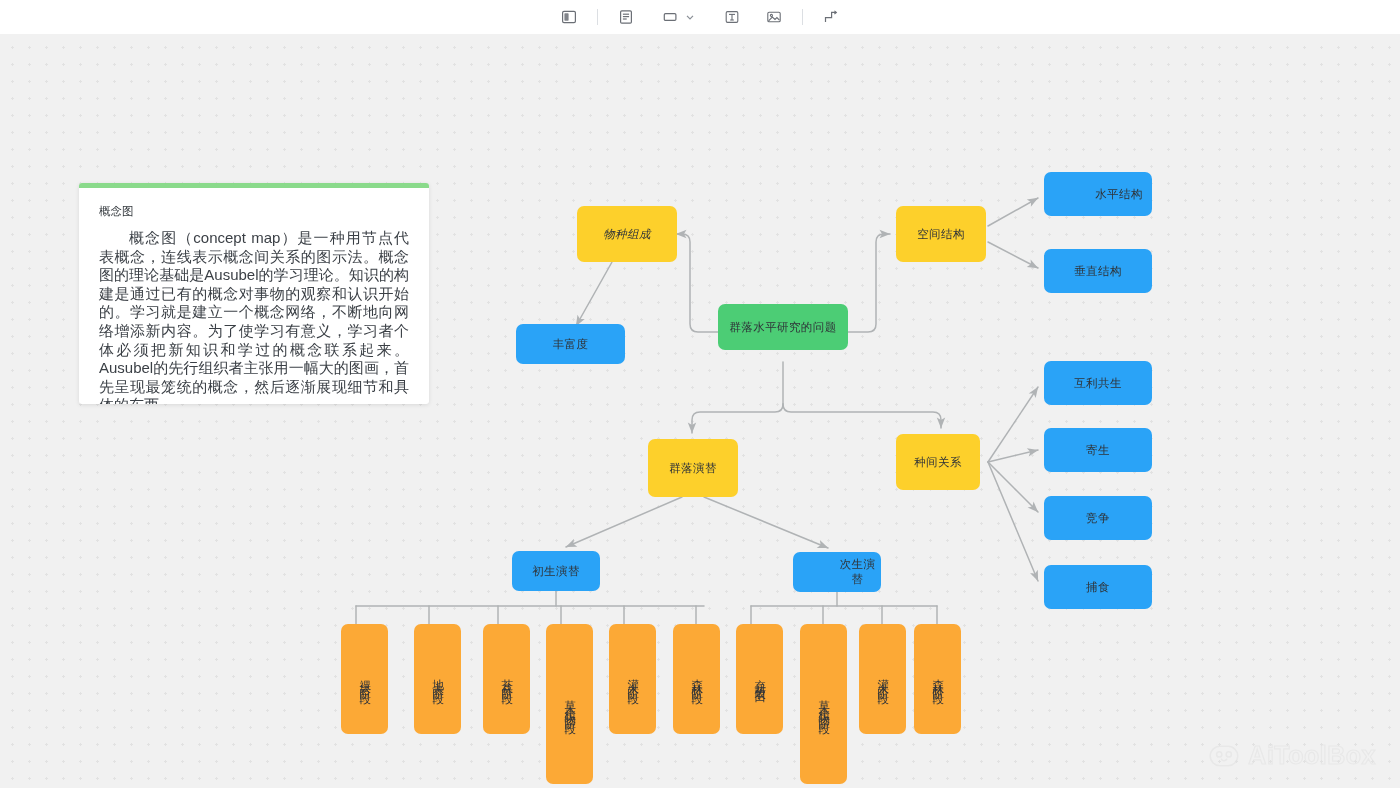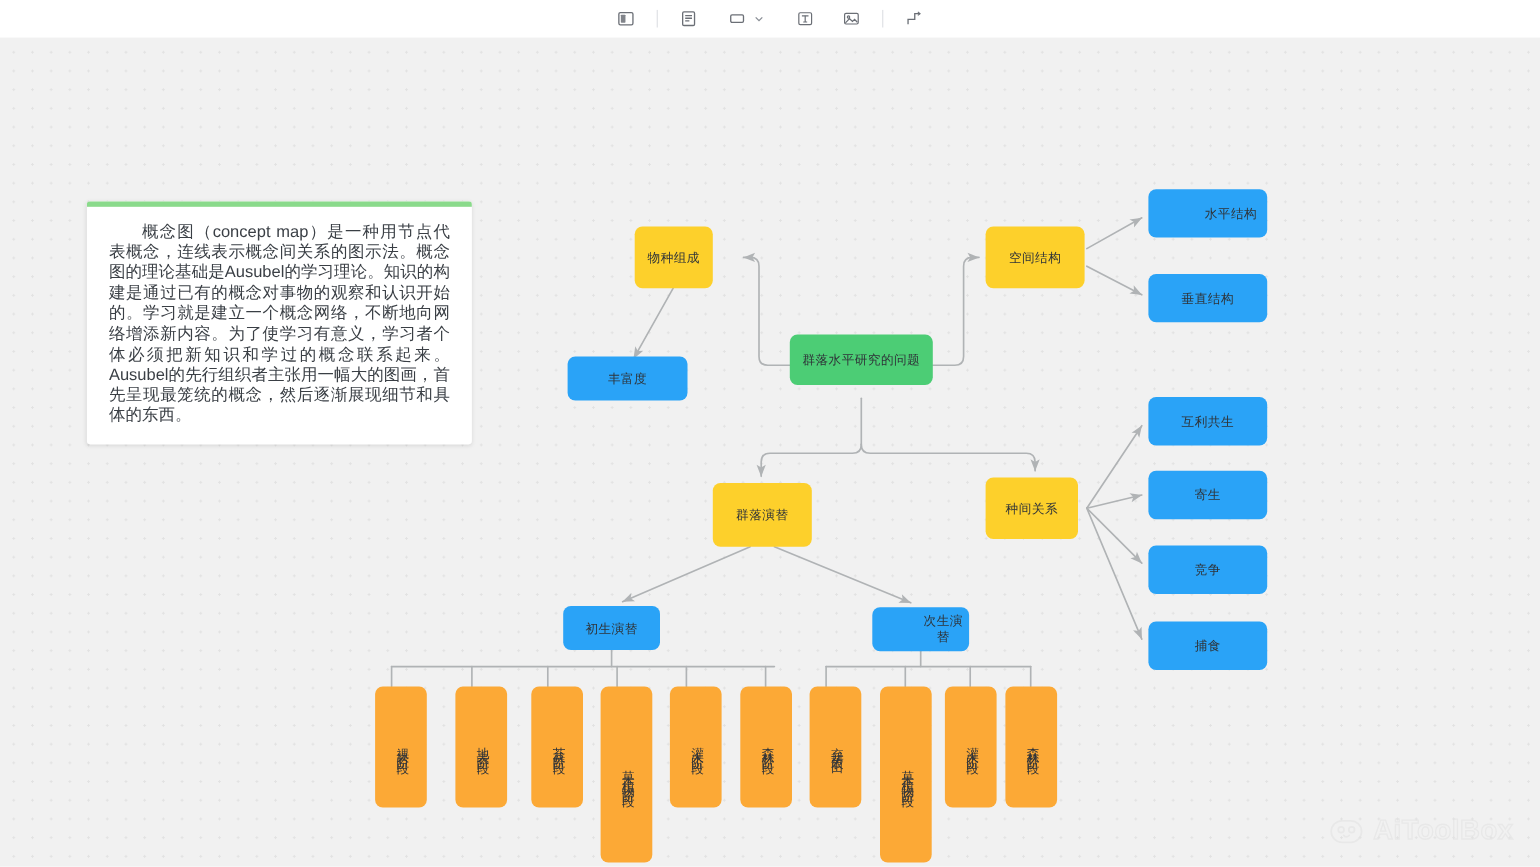--- a/index.html
+++ b/index.html
@@ -254,27 +254,28 @@
         <path d="M823,572 L823,590"></path>
         <path d="M882,572 L882,590"></path>
         <path d="M937,572 L937,590"></path>
 
       </g>
     </svg>
 
     <div class="note-card">
       <div class="note-accent"></div>
       <div class="note-body">
+        <div class="note-title">概念图</div>
         <div class="note-text">概念图（concept map）是一种用节点代表概念，连线表示概念间关系的图示法。概念图的理论基础是Ausubel的学习理论。知识的构建是通过已有的概念对事物的观察和认识开始的。学习就是建立一个概念网络，不断地向网络增添新内容。为了使学习有意义，学习者个体必须把新知识和学过的概念联系起来。Ausubel的先行组织者主张用一幅大的图画，首先呈现最笼统的概念，然后逐渐展现细节和具体的东西。</div>
       </div>
     </div>
 
     <div id="node-layer">
         <div class="node green" style="left: 718px; top: 270px; width: 130px; height: 46px;">群落水平研究的问题</div>
-        <div class="node yellow" style="left: 577px; top: 172px; width: 71px; height: 56px;">物种组成</div>
+        <div class="node yellow" style="left: 577px; top: 172px; width: 100px; height: 56px; font-style: italic;">物种组成</div>
         <div class="node blue" style="left: 516px; top: 290px; width: 109px; height: 40px;">丰富度</div>
         <div class="node yellow" style="left: 896px; top: 172px; width: 90px; height: 56px;">空间结构</div>
         <div class="node blue" style="left: 1044px; top: 138px; width: 108px; height: 44px; padding-left: 42px;">水平结构</div>
         <div class="node blue" style="left: 1044px; top: 215px; width: 108px; height: 44px;">垂直结构</div>
         <div class="node yellow" style="left: 896px; top: 400px; width: 84px; height: 56px;">种间关系</div>
         <div class="node blue" style="left: 1044px; top: 327px; width: 108px; height: 44px;">互利共生</div>
         <div class="node blue" style="left: 1044px; top: 394px; width: 108px; height: 44px;">寄生</div>
         <div class="node blue" style="left: 1044px; top: 462px; width: 108px; height: 44px;">竞争</div>
         <div class="node blue" style="left: 1044px; top: 531px; width: 108px; height: 44px;">捕食</div>
         <div class="node yellow" style="left: 648px; top: 405px; width: 90px; height: 58px;">群落演替</div>

